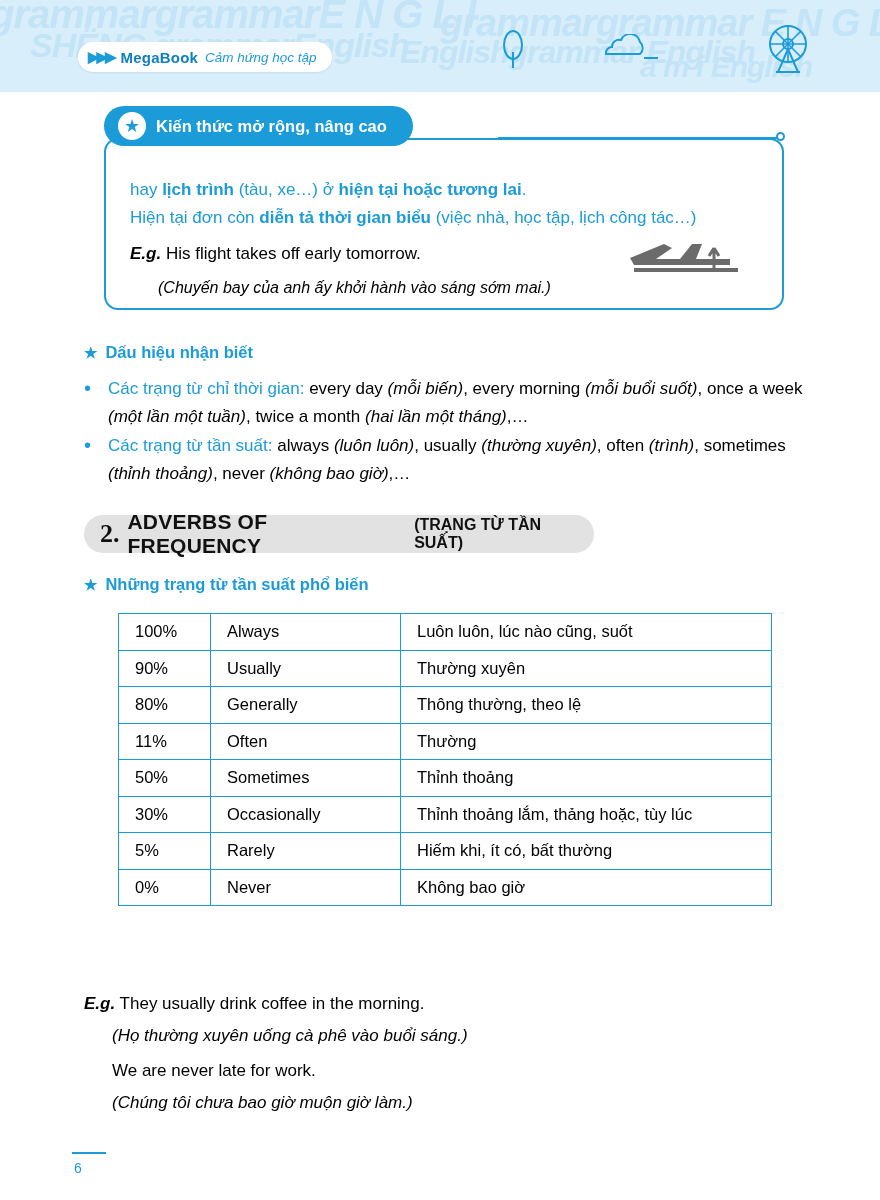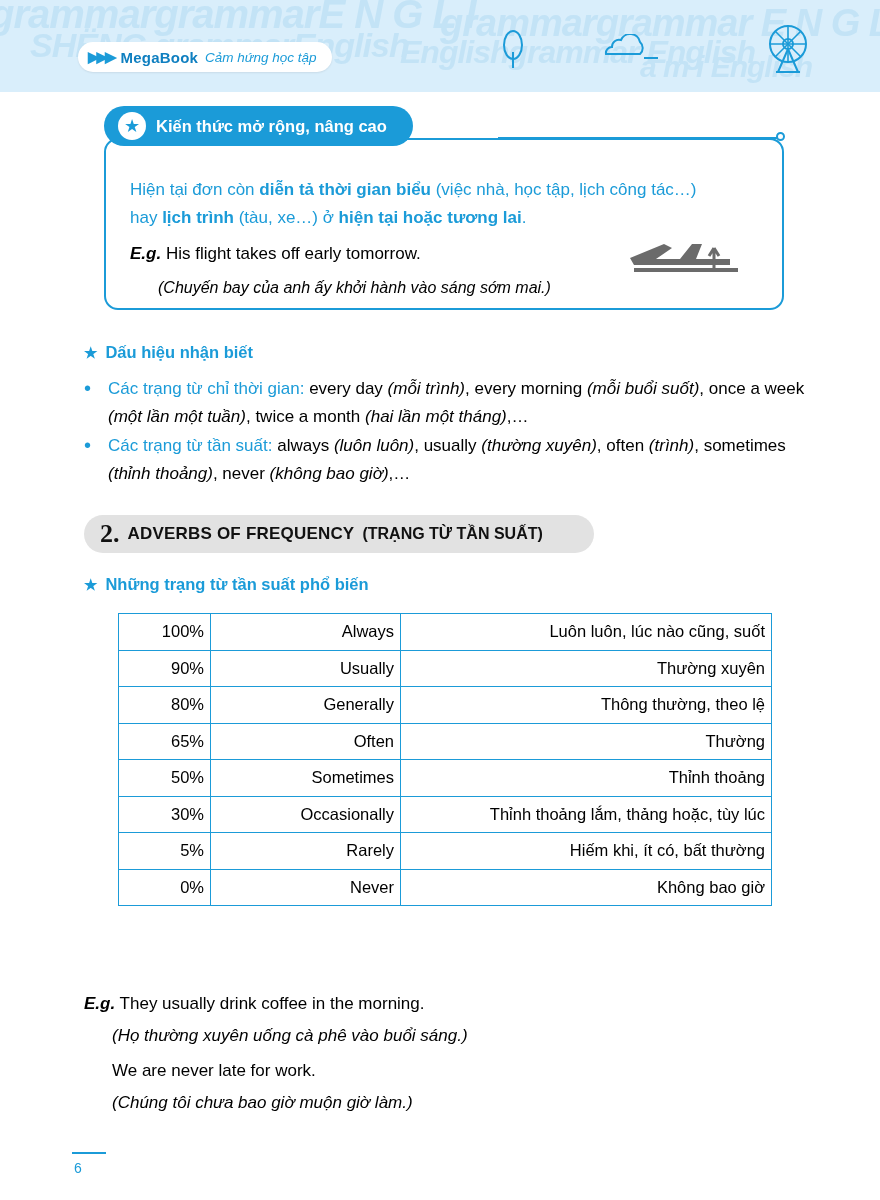--- a/index.html
+++ b/index.html
@@ -193,21 +193,21 @@
     padding-left: 16px;
     gap: 8px;
   }
   .sec2-num {
     font-size: 26px;
     font-weight: 700;
     color: #111;
     font-family: "Liberation Serif", serif;
   }
   .sec2-title {
-    font-size: 17px;
+    font-size: 21px;
     font-weight: 700;
     color: #111;
     letter-spacing: .2px;
   }
   .sec2-sub {
     font-size: 16px;
     font-weight: 600;
     color: #111;
   }
 
@@ -216,24 +216,24 @@
   
   .freq-table {
     position: absolute;
     top: 613px; left: 118px;
     width: 654px;
     border-collapse: collapse;
   }
   .freq-table td {
     border: 1.5px solid #1b9bd8;
     height: 36.5px;
-    text-align: right;
+    text-align: left;
     font-size: 16.5px;
     color: #000000;
-    padding: 0 6px;
+    padding: 0 16px;
   }
   .col-pct { width: 92px; }
   .col-word { width: 190px; }
 
   
   .examples {
     position: absolute;
     top: 963px; left: 84px;
     width: 700px;
     font-size: 17px;
@@ -300,24 +300,24 @@
     <svg width="64" height="26" viewBox="0 0 64 26">
       <path d="M6 20 H40 a8 8 0 0 0 0-12 a10 10 0 0 0-19-2 a7 7 0 0 0-9 7 a6 6 0 0 0-6 7 Z" fill="none" stroke="#1b9bd8" stroke-width="2"></path>
       <line x1="44" y1="24" x2="58" y2="24" stroke="#1b9bd8" stroke-width="2"></line>
     </svg>
   </span>
 </div>
 
 <div class="callout">
   <div class="callout-body">
     <div>
-      <span>Hiện tại đơn còn </span><span class="bold">diễn tả thời gian biểu</span><span> (việc nhà, học tập, lịch công tác…)</span>
+      <span>hay </span><span class="bold">lịch trình</span><span> (tàu, xe…) ở </span><span class="bold">hiện tại hoặc tương lai</span><span>.</span>
     </div>
     <div>
-      <span>hay </span><span class="bold">lịch trình</span><span> (tàu, xe…) ở </span><span class="bold">hiện tại hoặc tương lai</span><span>.</span>
+      <span>Hiện tại đơn còn </span><span class="bold">diễn tả thời gian biểu</span><span> (việc nhà, học tập, lịch công tác…)</span>
     </div>
     <div class="eg-line">
       <span class="eg-label">E.g.</span><span> His flight </span><span class="u">takes</span><span> off early tomorrow.</span>
     </div>
     <div class="trans">(Chuyến bay của anh ấy khởi hành vào sáng sớm mai.)</div>
   </div>
 
   <span class="plane">
     <svg width="120" height="54" viewBox="0 0 120 54">
       <path d="M4 26 L38 12 L46 16 L30 27 L54 27 L66 12 L76 12 L70 27 L104 27 L104 33 L8 33 Z" fill="#6b6b6b"></path>
@@ -335,21 +335,21 @@
 
 <div class="sec-head dauhieu">
   <span class="star">★</span>
   <span>Dấu hiệu nhận biết</span>
 </div>
 
 <div class="bullets">
   <div class="bullet-row">
     <span class="bullet-dot">•</span>
     <span>
-      <span class="blue">Các trạng từ chỉ thời gian:</span><span><span> every day </span><span class="it">(mỗi trình)</span><span>, every morning </span><span class="it">(mỗi buổi suốt)</span><span>, once a week </span><span class="it">(một lần một tuần)</span><span>, twice a month </span><span class="it">(hai lần một tháng)</span><span>,…</span></span>
+      <span class="blue">Các trạng từ chỉ thời gian:</span><span><span> every day </span><span class="it">(mỗi biến)</span><span>, every morning </span><span class="it">(mỗi buổi suốt)</span><span>, once a week </span><span class="it">(một lần một tuần)</span><span>, twice a month </span><span class="it">(hai lần một tháng)</span><span>,…</span></span>
     </span>
   </div>
   <div class="bullet-row">
     <span class="bullet-dot">•</span>
     <span>
       <span class="blue">Các trạng từ tần suất:</span><span><span> always </span><span class="it">(luôn luôn)</span><span>, usually </span><span class="it">(thường xuyên)</span><span>, often </span><span class="it">(trình)</span><span>, sometimes </span><span class="it">(thỉnh thoảng)</span><span>, never </span><span class="it">(không bao giờ)</span><span>,…</span></span>
     </span>
   </div>
 </div>
 
@@ -375,21 +375,21 @@
         <td class="col-pct">90%</td>
         <td class="col-word">Usually</td>
         <td>Thường xuyên</td>
       </tr>
       <tr>
         <td class="col-pct">80%</td>
         <td class="col-word">Generally</td>
         <td>Thông thường, theo lệ</td>
       </tr>
       <tr>
-        <td class="col-pct">65%</td>
+        <td class="col-pct">11%</td>
         <td class="col-word">Often</td>
         <td>Thường</td>
       </tr>
       <tr>
         <td class="col-pct">50%</td>
         <td class="col-word">Sometimes</td>
         <td>Thỉnh thoảng</td>
       </tr>
       <tr>
         <td class="col-pct">30%</td>

